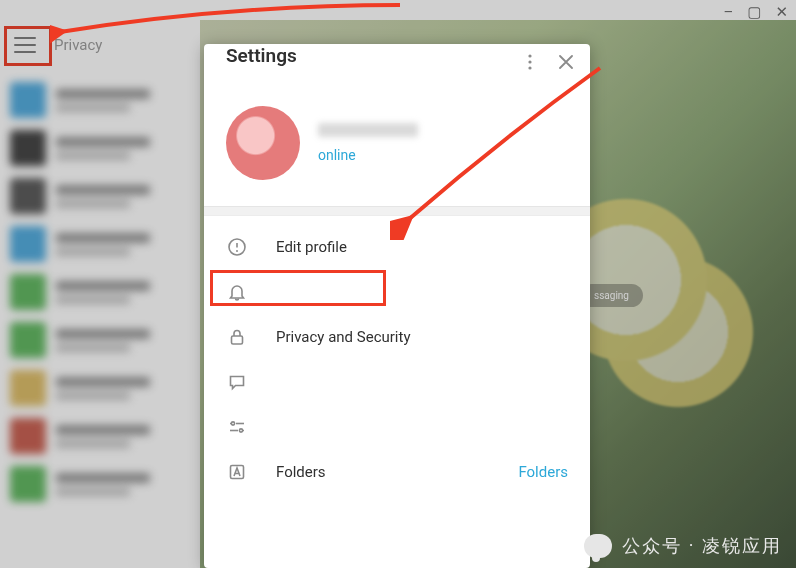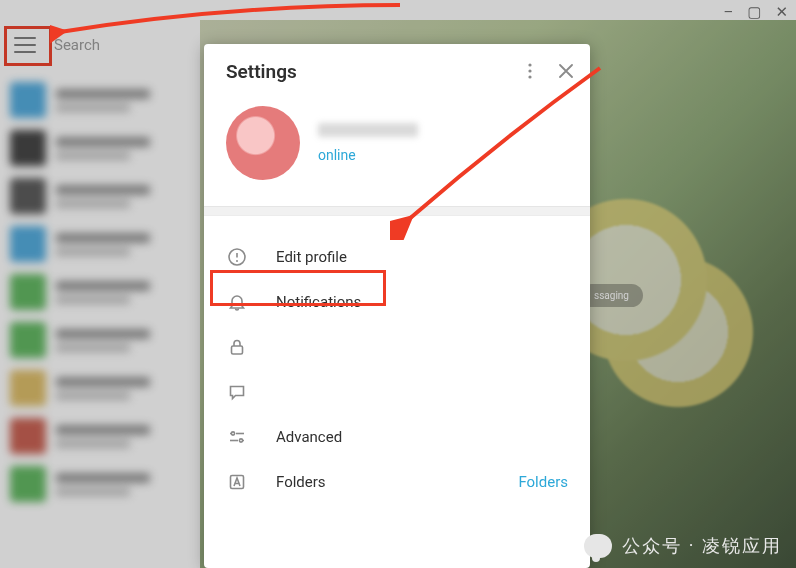--- a/index.html
+++ b/index.html
@@ -33,33 +33,33 @@
     filter: blur(1px); opacity: .75; }
   .right-badge { position: absolute; left: 380px; top: 264px; background: rgba(0,0,0,.28); color: #fff;
     font-size: 10px; padding: 6px 14px; border-radius: 14px; }
 
   
   .dim { position: absolute; inset: 0; background: rgba(40,40,40,.22); z-index: 7; }
 
   
   .modal { position: absolute; left: 204px; top: 44px; width: 386px; height: 524px; background: #fff;
     box-shadow: 0 2px 16px rgba(0,0,0,.3); border-radius: 4px; z-index: 10; display: flex; flex-direction: column; }
-  .modal-head { display: flex; align-items: center; height: 54px; padding: 0 6px 0 22px; }
+  .modal-head { display: flex; align-items: flex-start; height: 54px; padding: 0 6px 0 22px; }
   .modal-title { font-size: 19px; font-weight: 600; color: #303030; flex: 1; }
   .icon-btn { width: 36px; height: 36px; display: flex; align-items: center; justify-content: center; color: #8b8b8b; border-radius: 50%; }
 
   .profile { display: flex; align-items: center; padding: 8px 22px 26px 22px; gap: 18px; }
   .avatar { width: 74px; height: 74px; border-radius: 50%;
     background: radial-gradient(circle at 40% 40%, #f9c6c6 0 18px, #e57b7b 20px 100%); }
   .profile-name { height: 14px; width: 100px; background: #d9d9d9; filter: blur(3px); border-radius: 2px; margin-bottom: 10px; }
   .profile-status { color: #2da8d8; font-size: 14px; }
 
   .divider { height: 10px; background: #f1f1f1; border-top: 1px solid #e5e5e5; border-bottom: 1px solid #ececec; }
 
-  .menu { list-style: none; padding: 18px 0; }
+  .menu { list-style: none; padding: 8px 0; }
   .menu-item { display: flex; align-items: center; height: 45px; padding: 0 22px; gap: 28px; color: #303030; font-size: 15px; }
   .menu-icon { width: 22px; height: 22px; display: flex; align-items: center; justify-content: center; color: #8a8a8a; flex-shrink: 0; }
   .menu-label { flex: 1; }
   .menu-value { color: #2da8d8; font-size: 15px; }
 
   .edit-highlight { position: absolute; left: 210px; top: 270px; width: 176px; height: 36px; border: 3px solid #ef3b24; z-index: 20; pointer-events: none; }
 
   
   .arrow { position: absolute; z-index: 25; pointer-events: none; }
 
@@ -78,21 +78,21 @@
   <span>✕</span>
 </div>
 
 <div class="left-pane">
   <div class="search-row">
     <div class="hamburger">
         <div></div>
         <div></div>
         <div></div>
       </div>
-    <div class="search-placeholder">Search</div>
+    <div class="search-placeholder">Privacy</div>
   </div>
   <div class="chat-list" id="chat-list">
       <div class="chat-item">
         <div class="chat-av" style="background:#3aa0da"></div>
         <div class="chat-txt">
           <div class="chat-title"></div>
           <div class="chat-sub"></div>
         </div>
       </div>
       <div class="chat-item">
@@ -198,49 +198,48 @@
         </span>
         <span class="menu-label">Edit profile</span>
       </li>
       <li class="menu-item">
         <span class="menu-icon">
           <svg width="20" height="20" viewBox="0 0 20 20" fill="none" stroke="currentColor" stroke-width="1.6">
             <path d="M5 14 V9 a5 5 0 0 1 10 0 V14 l1.5 2 H3.5 Z"></path>
             <path d="M8.5 16.5 a1.5 1.5 0 0 0 3 0"></path>
           </svg>
         </span>
-        <span class="menu-label">Notifications</span>
       </li>
       <li class="menu-item">
         <span class="menu-icon">
           <svg width="20" height="20" viewBox="0 0 20 20" fill="none" stroke="currentColor" stroke-width="1.6">
             <rect x="4.5" y="9" width="11" height="8" rx="1.5"></rect>
             <path d="M7 9 V6.5 a3 3 0 0 1 6 0 V9"></path>
           </svg>
         </span>
+        <span class="menu-label">Privacy and Security</span>
       </li>
       <li class="menu-item">
         <span class="menu-icon">
           <svg width="20" height="20" viewBox="0 0 20 20" fill="none" stroke="currentColor" stroke-width="1.6">
             <path d="M3.5 4.5 h13 v9 h-8 l-3 3 v-3 h-2 Z"></path>
           </svg>
         </span>
       </li>
       <li class="menu-item">
         <span class="menu-icon">
           <svg width="20" height="20" viewBox="0 0 20 20" fill="none" stroke="currentColor" stroke-width="1.6">
             <circle cx="6" cy="6.5" r="1.6"></circle>
             <line x1="9" y1="6.5" x2="17" y2="6.5"></line>
             <line x1="3" y1="6.5" x2="4.4" y2="6.5"></line>
             <circle cx="14" cy="13.5" r="1.6"></circle>
             <line x1="3" y1="13.5" x2="11" y2="13.5"></line>
             <line x1="15.6" y1="13.5" x2="17" y2="13.5"></line>
           </svg>
         </span>
-        <span class="menu-label">Advanced</span>
       </li>
       <li class="menu-item">
         <span class="menu-icon">
           <svg width="20" height="20" viewBox="0 0 20 20" fill="none" stroke="currentColor" stroke-width="1.6">
             <rect x="3.5" y="3.5" width="13" height="13" rx="1.5"></rect>
             <path d="M7 14 L10 6 L13 14 M8 11.5 H12"></path>
           </svg>
         </span>
         <span class="menu-label">Folders</span>
         <span class="menu-value">Folders</span>

